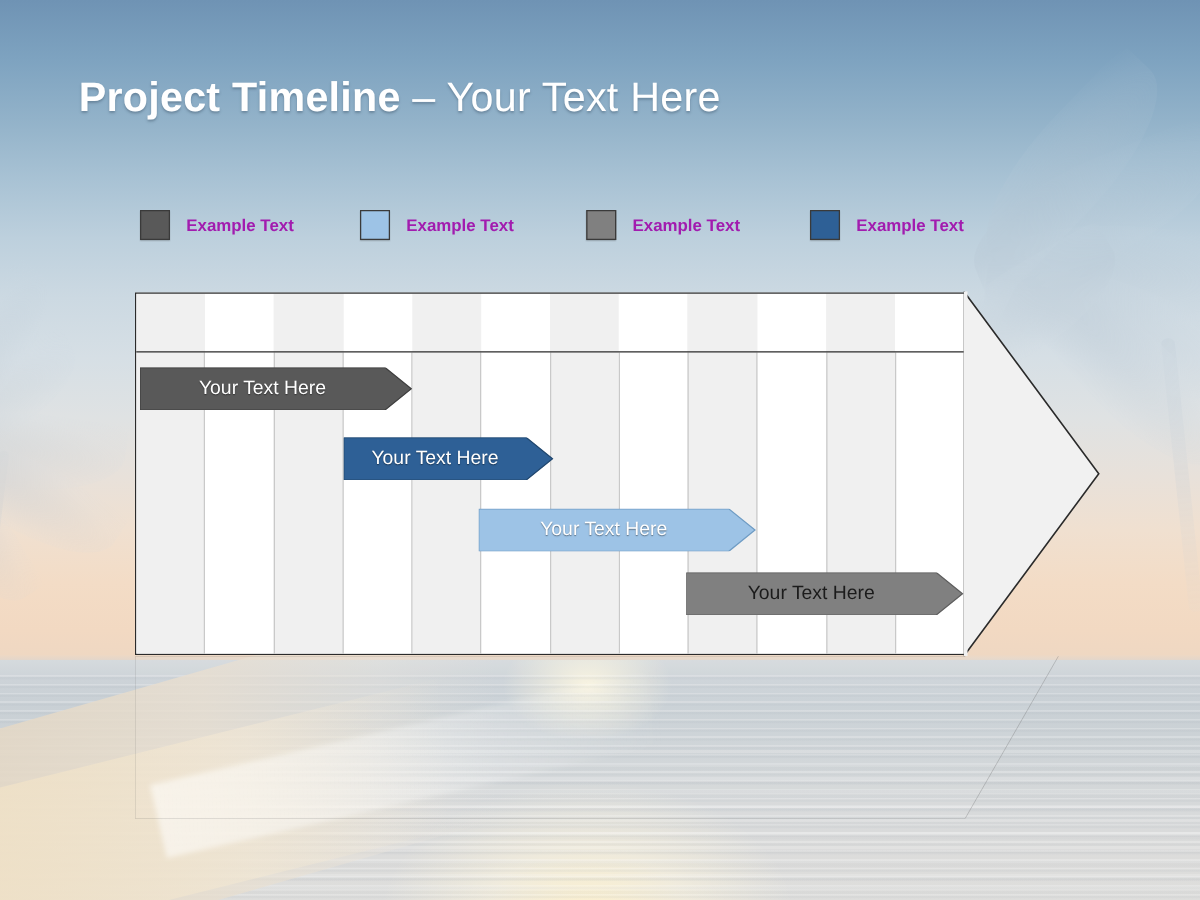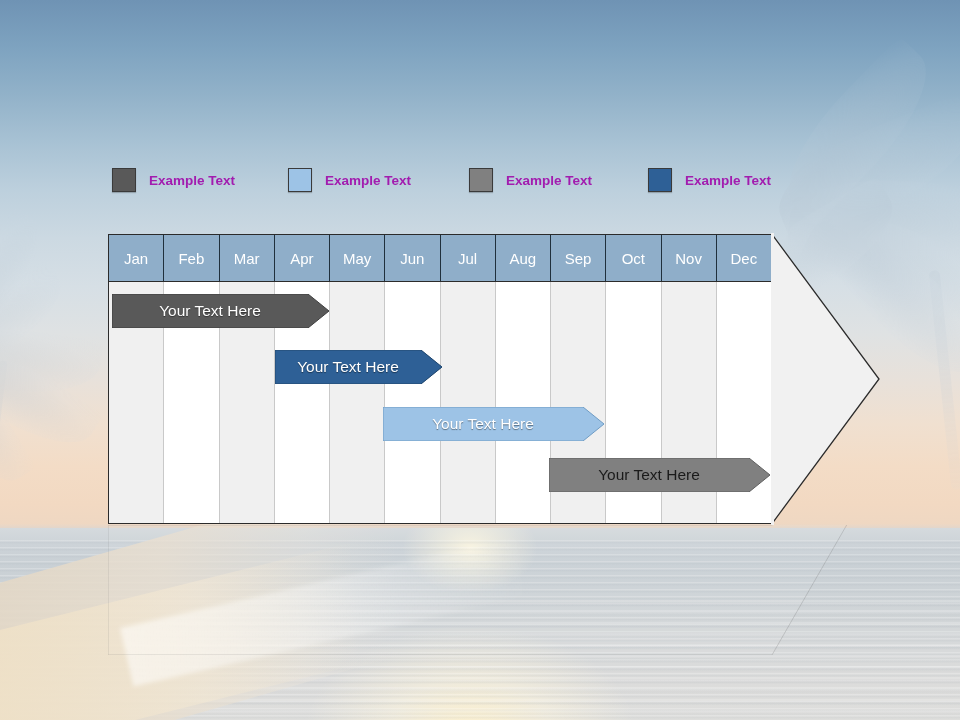--- a/index.html
+++ b/index.html
@@ -194,20 +194,23 @@
   <div class="sea"></div>
   <div class="ripples"></div>
   <div class="ripples2"></div>
   <div class="beach"></div>
   <div class="beach2"></div>
   <div class="surf"></div>
 </div>
 
 <div id="slide">
 
+  <div class="title">
+    <span class="b">Project Timeline</span><span class="n"> – </span><span class="n">Your Text Here</span>
+  </div>
 
   <div class="legend-item" style="left:112px;">
     <span class="swatch" style="background:#595959;"></span>
     <span class="legend-label">Example Text</span>
   </div>
   <div class="legend-item" style="left:288px;">
     <span class="swatch" style="background:#9DC3E6;"></span>
     <span class="legend-label">Example Text</span>
   </div>
   <div class="legend-item" style="left:469px;">
@@ -245,34 +248,20 @@
           <div class="sep"></div>
           <div class="sep"></div>
         <div class="sep"></div>
           <div class="sep"></div>
           <div class="sep"></div>
         <div class="sep"></div>
           <div class="sep"></div>
           <div class="sep"></div>
       </div>
 
-      <div class="hdr">
-        <div class="hcell">Jan</div>
-        <div class="hcell">Feb</div>
-        <div class="hcell">Mar</div>
-        <div class="hcell">Apr</div>
-        <div class="hcell">May</div>
-        <div class="hcell">Jun</div>
-        <div class="hcell">Jul</div>
-        <div class="hcell">Aug</div>
-        <div class="hcell">Sep</div>
-        <div class="hcell">Oct</div>
-        <div class="hcell">Nov</div>
-        <div class="hcell">Dec</div>
-      </div>
       <div class="hdr-underline"></div>
     </div>
 
     <div class="arrow-head">
       <svg width="112" height="292" viewBox="0 0 112 292">
         <polygon points="0,0 108,146 0,292" fill="#f1f1f1" stroke="#2b2b2b" stroke-width="1.3"></polygon>
         <rect x="0" y="0" width="3" height="292" fill="#f1f1f1"></rect>
       </svg>
     </div>
 

